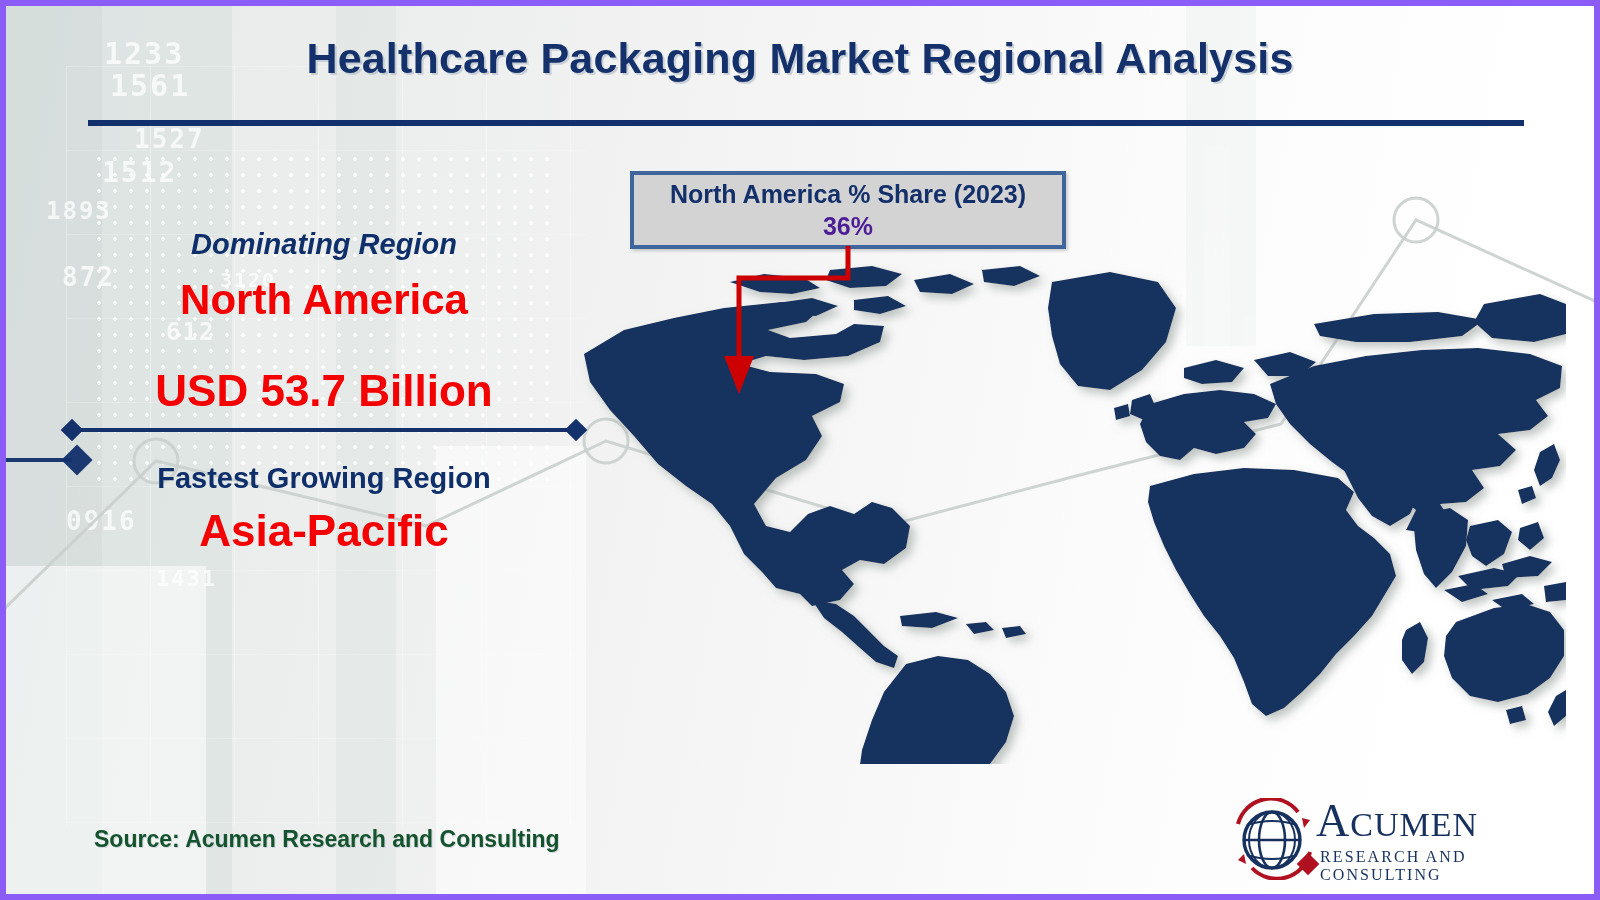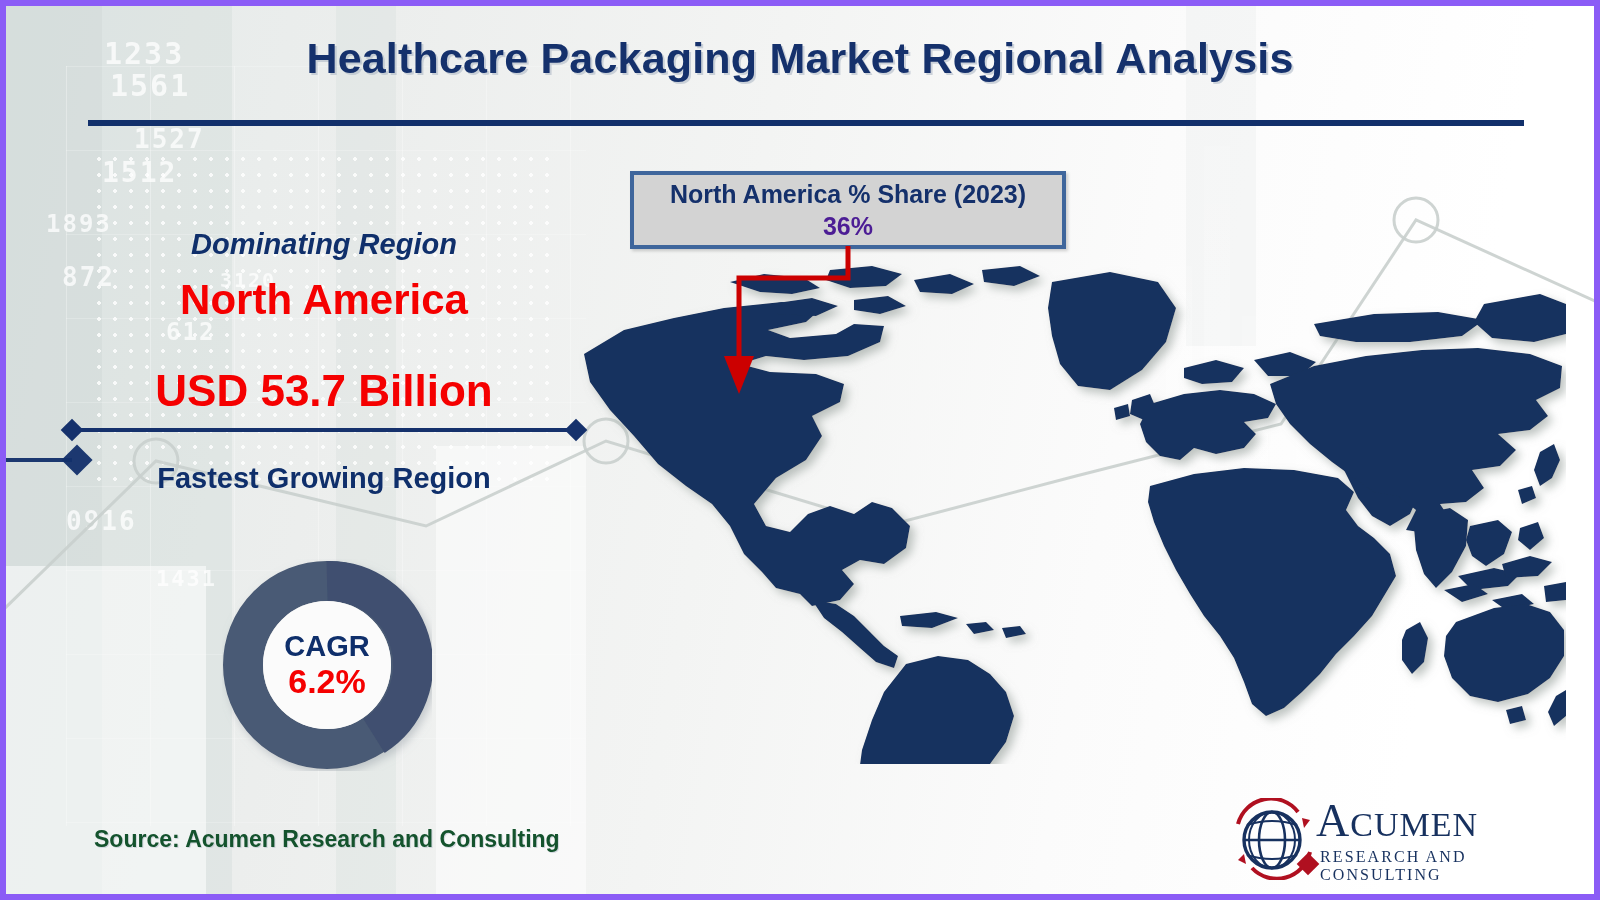--- a/index.html
+++ b/index.html
@@ -126,21 +126,21 @@
 
   <div class="bg-layer bg-grid-l"></div>
   <div class="bg-layer bg-dots"></div>
 
   <div class="bg-layer" id="bgnums">
       <div class="bg-num" style="left: 98px; top: 30px; font-size: 30px;">1233</div>
       <div class="bg-num" style="left: 104px; top: 62px; font-size: 30px;">1561</div>
       <div class="bg-num" style="left: 128px; top: 118px; font-size: 26px;">1527</div>
       <div class="bg-num" style="left: 96px; top: 150px; font-size: 28px;">1512</div>
       <div class="bg-num" style="left: 56px; top: 256px; font-size: 26px;">872</div>
-      <div class="bg-num" style="left: 40px; top: 204px; font-size: 24px;">1893</div>
+      <div class="bg-num" style="left: 40px; top: 191px; font-size: 24px;">1893</div>
       <div class="bg-num" style="left: 60px; top: 500px; font-size: 26px;">0916</div>
       <div class="bg-num" style="left: 150px; top: 560px; font-size: 22px;">1431</div>
       <div class="bg-num" style="left: 214px; top: 262px; font-size: 20px;">3120</div>
       <div class="bg-num" style="left: 160px; top: 312px; font-size: 24px;">612</div>
     </div>
 
   <div class="bg-bars" style="left:1140px;top:0;width:420px;height:560px;">
     <div class="bg-bar" style="left:20px;width:26px;height:300px;opacity:.55;"></div>
     <div class="bg-bar" style="left:58px;width:26px;height:420px;opacity:.45;"></div>
     <div class="bg-bar" style="left:96px;width:26px;height:250px;opacity:.5;"></div>
@@ -272,39 +272,22 @@
   <div class="val v-dom">North America</div>
   <div class="val v-mv">USD 53.7 Billion</div>
 
   <div class="divider">
     <div class="dia l"></div>
     <div class="bar"></div>
     <div class="dia r"></div>
   </div>
 
   <div class="lbl l-fast">Fastest Growing Region</div>
-
-  <div class="donut-wrap">
-    <svg width="210" height="212" viewBox="0 0 210 212">
-      <defs>
-        <filter id="donutshadow" x="-20%" y="-20%" width="150%" height="150%">
-          <feDropShadow dx="3" dy="4" stdDeviation="4" flood-color="#97a0a8" flood-opacity=".5"></feDropShadow>
-        </filter>
-      </defs>
-      <g filter="url(#donutshadow)">
-        <circle cx="105" cy="106" r="84" fill="none" stroke="#4a5a74" stroke-width="40"></circle>
-        <path d="M105 22 A84 84 0 0 1 152 177" fill="none" stroke="#3f5070" stroke-width="40"></path>
-      </g>
-      <circle cx="105" cy="106" r="64" fill="#fbfbfb"></circle>
-    </svg>
-    <div class="donut-center">
-      <div class="c1">CAGR</div>
-      <div class="c2">6.2%</div>
-    </div>
-  </div>
+  <div class="val v-fast">Asia-Pacific</div>
+
 
   <div class="source">Source: Acumen Research and Consulting</div>
 
   <div class="logo">
     <svg width="100" height="82" viewBox="0 0 100 82" style="position:absolute;left:0;top:2px;">
 
       <path d="M14 26 A34 34 0 0 1 74 14" fill="none" stroke="#b01020" stroke-width="4"></path>
       <path d="M78 20 L86 22 L80 30 Z" fill="#b01020"></path>
       <path d="M86 54 A34 34 0 0 1 28 70" fill="none" stroke="#b01020" stroke-width="4"></path>
       <path d="M22 66 L14 62 L20 56 Z" fill="#b01020"></path>

